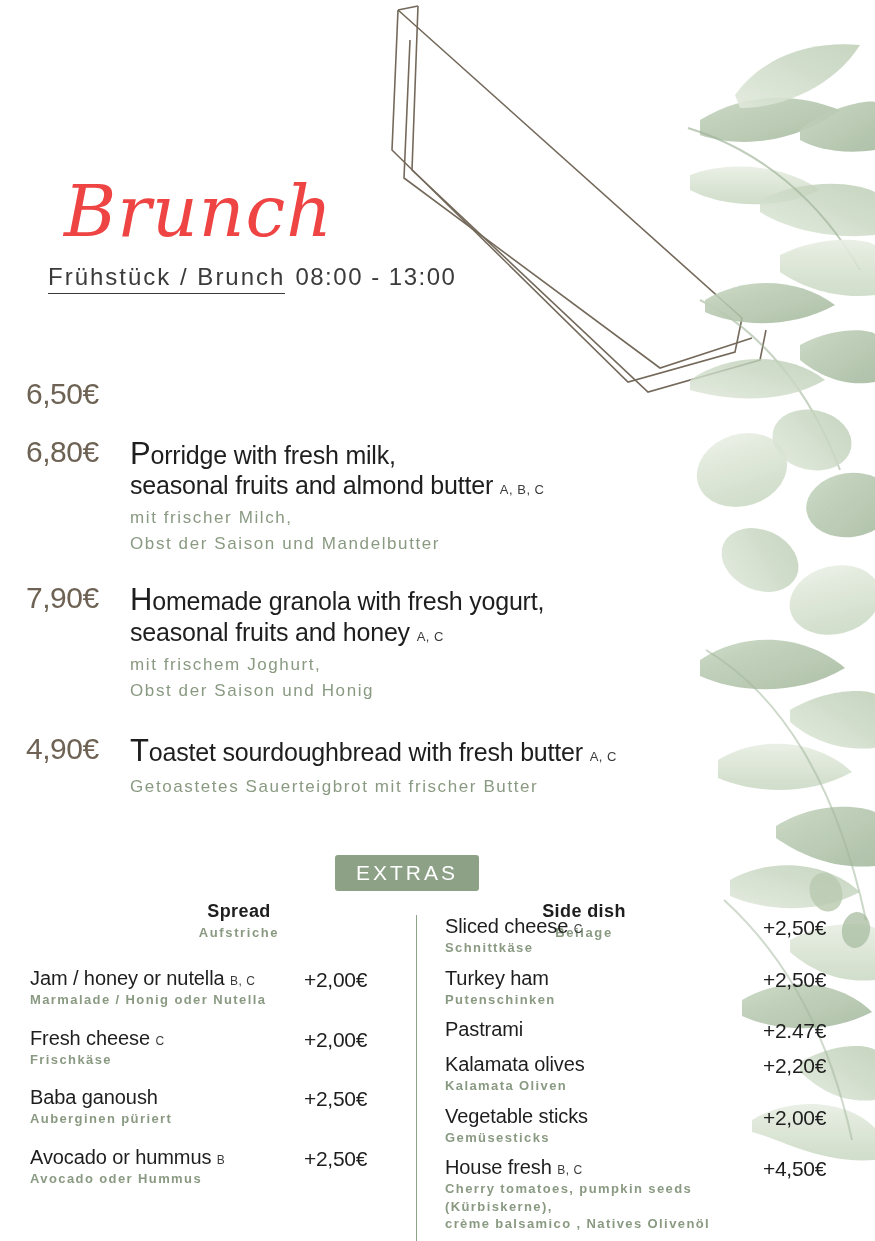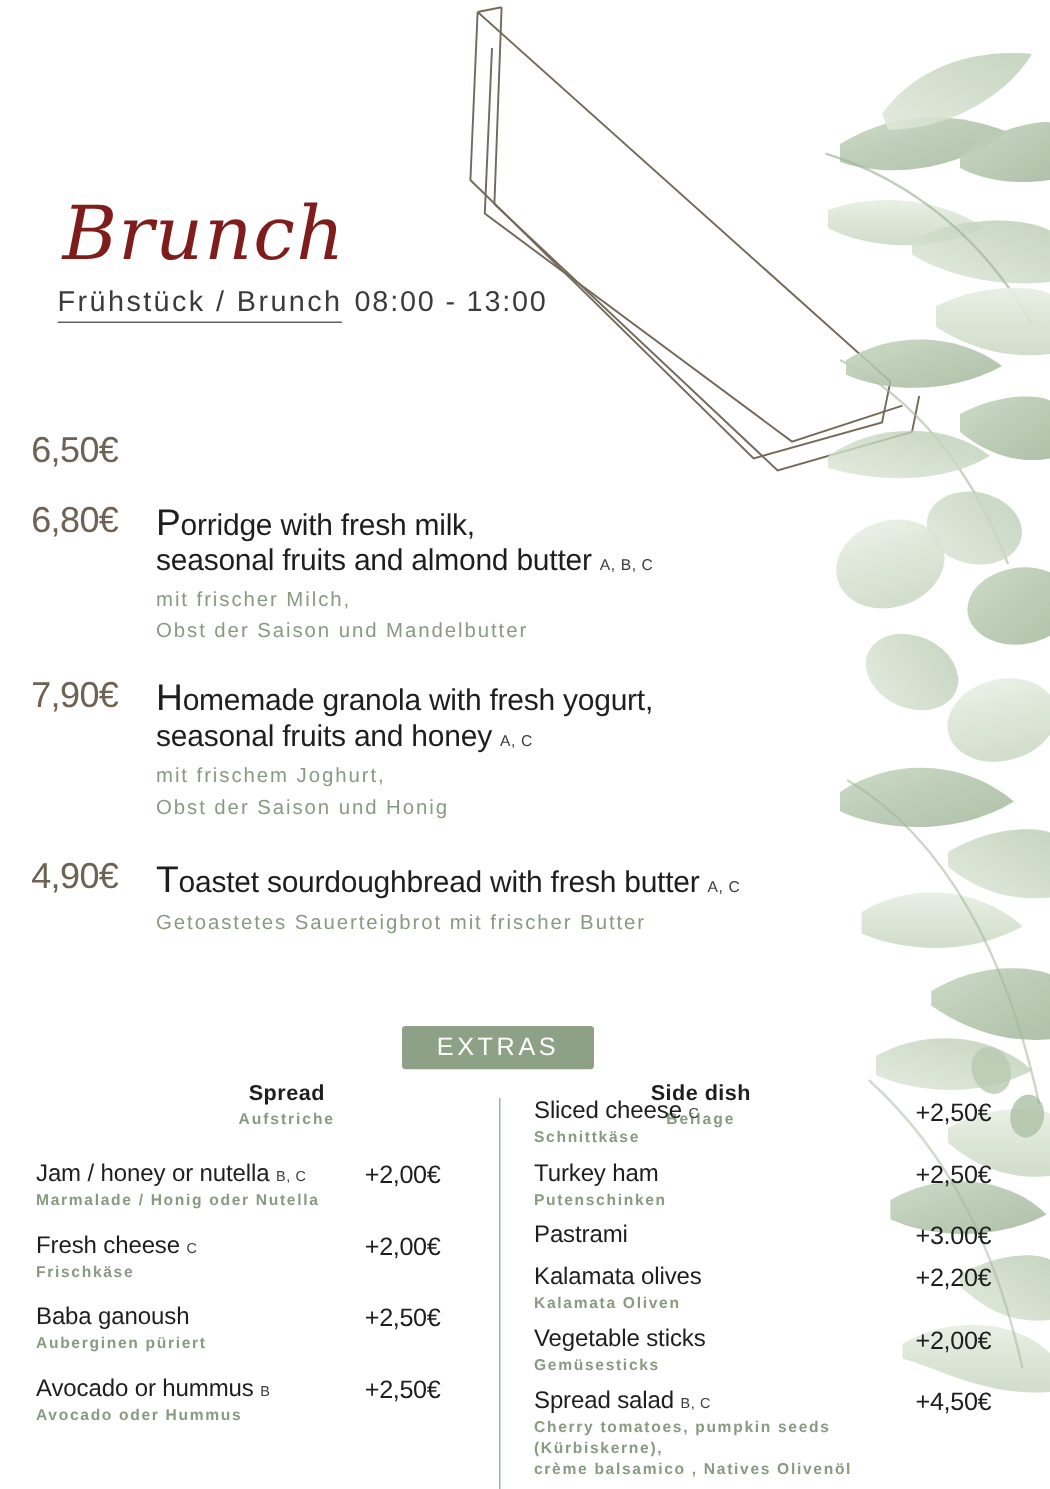--- a/index.html
+++ b/index.html
@@ -32,25 +32,25 @@
   }
 
   .header {
     position: absolute;
     left: 48px;
     top: 160px;
   }
   .brunch-title {
     font-family: "DejaVu Serif", serif;
     font-style: italic;
-    font-size: 62px;
-    color: #7f1d1d;
+    font-size: 71px;
+    color: #ef4444;
     letter-spacing: 1px;
     line-height: 1;
-    margin: 4px;
+    margin: 16px;
     font-weight: 400;
   }
   .subtitle-row {
     margin-top: 12px;
     display: flex;
     align-items: baseline;
     font-size: 24px;
     letter-spacing: 2.0px;
     color: #3b3b3b;
   }
@@ -62,21 +62,21 @@
   .subtitle-time {
     margin-left: 10px;
     color: #3b3b3b;
     letter-spacing: 1.5px;
   }
 
   
   .dishes {
     position: absolute;
     left: 26px;
-    top: 360px;
+    top: 378px;
     width: 700px;
   }
   .dish {
     display: flex;
     align-items: flex-start;
     margin-bottom: 26px;
   }
   .dish .price {
     font-size: 30px;
     color: #6d6253;
@@ -118,21 +118,21 @@
     width: 820px;
   }
   .extras-head {
     position: relative;
     height: 56px;
   }
   .extras-badge {
     position: absolute;
     left: 309px;
     top: 0;
-    width: 160px;
+    width: 144px;
     height: 36px;
     background: #8ca185;
     color: #ffffff;
     font-size: 21px;
     letter-spacing: 3px;
     display: flex;
     align-items: center;
     justify-content: center;
     border-radius: 3px;
   }
@@ -392,42 +392,42 @@
             <div class="sub">Putenschinken</div>
           </div>
           <div class="amt">+2,50€</div>
         </div>
 
         <div class="item">
           <div class="txt">
             <div class="name"><span>Pastrami</span> <span class="allerg"></span></div>
             <div class="sub"></div>
           </div>
-          <div class="amt">+3.00€</div>
+          <div class="amt">+2.47€</div>
         </div>
 
         <div class="item">
           <div class="txt">
             <div class="name"><span>Kalamata olives</span> <span class="allerg"></span></div>
             <div class="sub">Kalamata Oliven</div>
           </div>
           <div class="amt">+2,20€</div>
         </div>
 
         <div class="item">
           <div class="txt">
             <div class="name"><span>Vegetable sticks</span> <span class="allerg"></span></div>
             <div class="sub">Gemüsesticks</div>
           </div>
           <div class="amt">+2,00€</div>
         </div>
 
         <div class="item">
           <div class="txt">
-            <div class="name"><span>Spread salad</span> <span class="allerg">B, C</span></div>
+            <div class="name"><span>House fresh</span> <span class="allerg">B, C</span></div>
             <div class="sub" style="white-space:pre-line">Cherry tomatoes, pumpkin seeds (Kürbiskerne),
 crème balsamico , Natives Olivenöl</div>
           </div>
           <div class="amt">+4,50€</div>
         </div>
 
       </div>
     </div>
   </div>
 </div>

